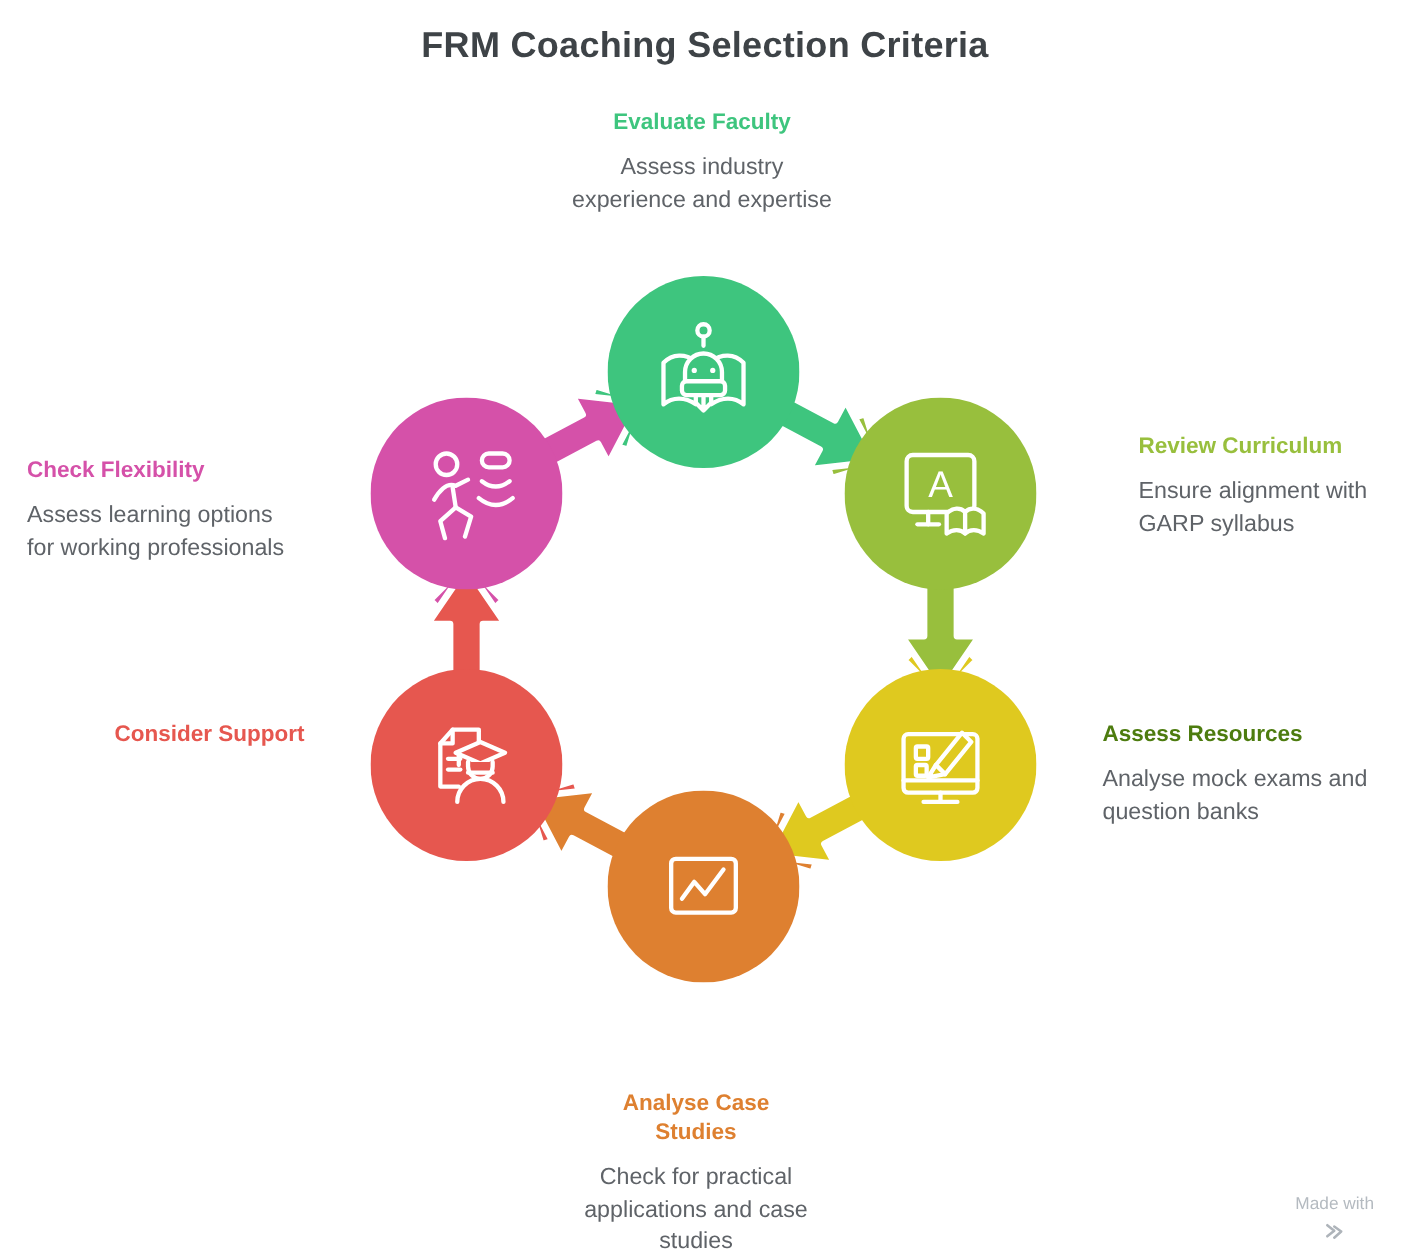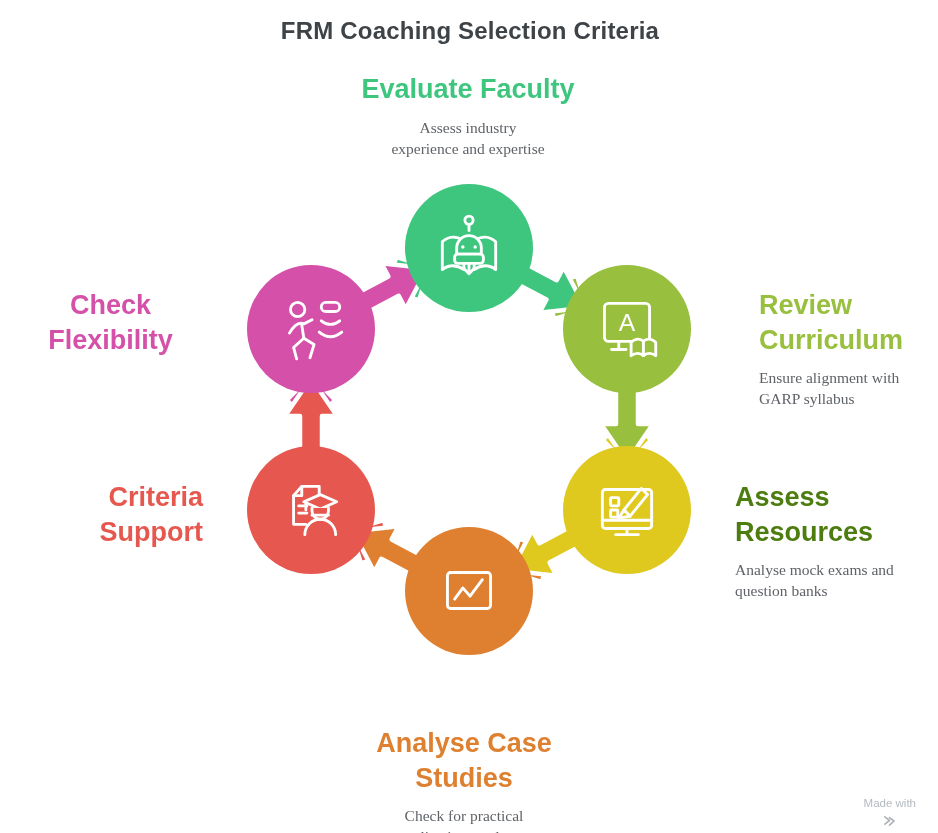--- a/index.html
+++ b/index.html
@@ -13,31 +13,31 @@
   .page-title{
     position:absolute;left:0;top:16px;width:938px;
     text-align:center;
     font-size:24px;font-weight:700;
     color:#3e4347;letter-spacing:.2px;
     margin:1px;
   }
   
   .label-block{position:absolute;z-index:3;}
   .item-heading{
-    font-size:27px;font-weight:700;line-height:1.28;
+    font-size:15px;font-weight:700;line-height:1.28;
     white-space:pre-line;
   }
   .item-desc{
     font-size:15.5px;color:#5f6368;line-height:1.38;
-    margin-top:10px;white-space:pre-line;font-family:Liberation Serif, serif;
+    margin-top:10px;white-space:pre-line;
   }
   .lb-top{left:318px;top:72px;width:300px;text-align:center;}
   .lb-right-top{left:735px;top:288px;width:185px;text-align:left;margin-left:24px;}
   .lb-right-bottom{left:735px;top:480px;width:185px;text-align:left;}
-  .lb-left-top{left:18px;top:288px;width:185px;text-align:center;}
+  .lb-left-top{left:18px;top:304px;width:185px;text-align:left;}
   .lb-left-bottom{left:18px;top:480px;width:185px;text-align:right;}
   .lb-bottom{left:344px;top:694px;width:240px;text-align:center;}
 
   
   .node{position:absolute;width:128px;height:128px;z-index:2;}
   .node-bg{position:absolute;left:0;top:0;width:128px;height:128px;}
   .icon{
     position:absolute;left:50%;top:50%;
     width:78px;height:78px;
     transform:translate(-50%,-50%);
@@ -94,25 +94,27 @@
 
   <div class="label-block lb-bottom">
     <div class="item-heading" style="color: rgb(222, 128, 48); margin-top: 32px;">Analyse Case
 Studies</div>
     <div class="item-desc">Check for practical
 applications and case
 studies</div>
   </div>
 
   <div class="label-block lb-left-bottom">
-    <div class="item-heading" style="color: rgb(230, 87, 79);">Criteria Support</div>
+    <div class="item-heading" style="color: rgb(230, 87, 79);">Consider Support</div>
   </div>
 
   <div class="label-block lb-left-top">
     <div class="item-heading" style="color: rgb(213, 81, 169);">Check Flexibility</div>
+    <div class="item-desc">Assess learning options
+for working professionals</div>
   </div>
 
   <svg class="connector cA" viewBox="0 0 96 76">
     <polygon points="68,14 92,38 68,62 44,38" stroke="#ffffff" stroke-width="4" stroke-linejoin="round" fill="#3ec57e"></polygon>
     <path d="M3,27 L52,27 L52,12 L90,38 L52,64 L52,49 L3,49 Z" stroke="#ffffff" stroke-width="4.5" stroke-linejoin="round" fill="#d551a9"></path>
   </svg>
   <svg class="connector cB" viewBox="0 0 96 76">
     <polygon points="68,14 92,38 68,62 44,38" stroke="#ffffff" stroke-width="4" stroke-linejoin="round" fill="#98bf3d"></polygon>
     <path d="M3,27 L52,27 L52,12 L90,38 L52,64 L52,49 L3,49 Z" stroke="#ffffff" stroke-width="4.5" stroke-linejoin="round" fill="#3ec57e"></path>
   </svg>

